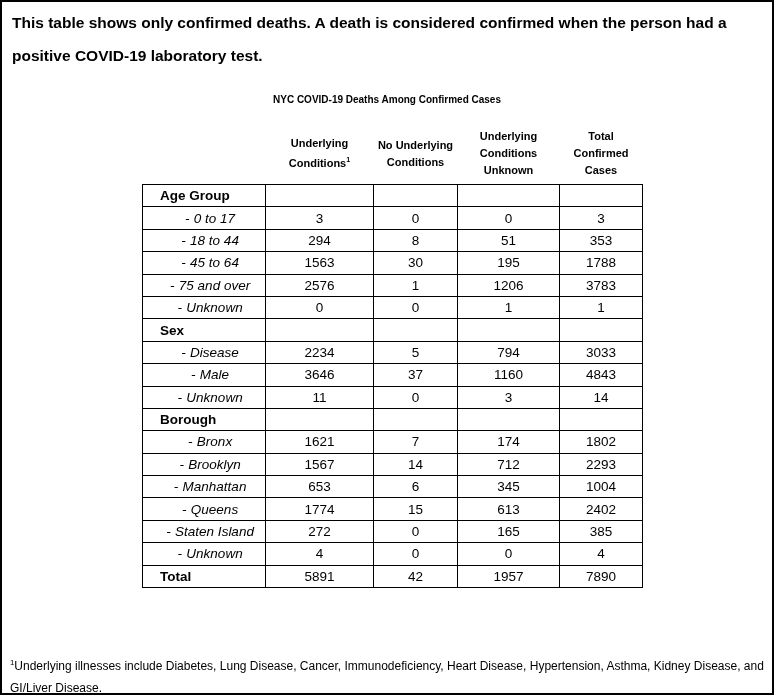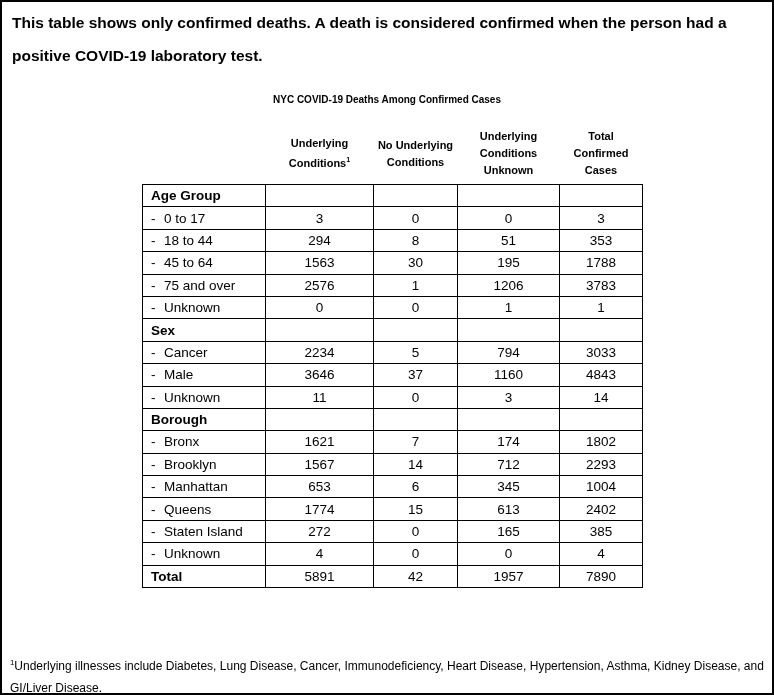--- a/index.html
+++ b/index.html
@@ -18,22 +18,22 @@
   col.c3{width:102px;} col.c4{width:83px;}
   .tbl thead th{
     border:none;font-size:11px;font-weight:bold;text-align:center;
     vertical-align:middle;height:53px;line-height:17px;padding:0 2px 4px 2px;
   }
   .tbl tbody td{
     border:1px solid #000;font-size:13.5px;height:21.4px;
     padding:0;vertical-align:middle;line-height:15px;
   }
   .tbl tbody td.num{text-align:center;}
-  .tbl tbody td.label{padding-left:8px;text-align:left;}
-  .tbl tbody td.section{font-weight:bold;padding-left:8px;text-align:left;}
+  .tbl tbody td.label{padding-left:8px;text-align:center;font-style:italic;}
+  .tbl tbody td.section{font-weight:bold;padding-left:17px;text-align:left;}
   .dash{display:inline-block;width:13px;}
   sup{font-size:0.65em;}
   .footnote{position:absolute;left:8px;top:650px;width:760px;margin:0;
     font-size:12px;line-height:22px;font-weight:normal;}
 </style>
 </head>
 <body>
 
 <div class="page">
 
@@ -105,21 +105,21 @@
           <td class="num">1</td>
         </tr>
         <tr>
           <td class="section">Sex</td>
           <td class="empty"></td>
           <td class="empty"></td>
           <td class="empty"></td>
           <td class="empty"></td>
         </tr>
         <tr>
-          <td class="label"><span class="dash">-</span><span>Cancer</span></td>
+          <td class="label"><span class="dash">-</span><span>Disease</span></td>
           <td class="num">2234</td>
           <td class="num">5</td>
           <td class="num">794</td>
           <td class="num">3033</td>
         </tr>
         <tr>
           <td class="label"><span class="dash">-</span><span>Male</span></td>
           <td class="num">3646</td>
           <td class="num">37</td>
           <td class="num">1160</td>

